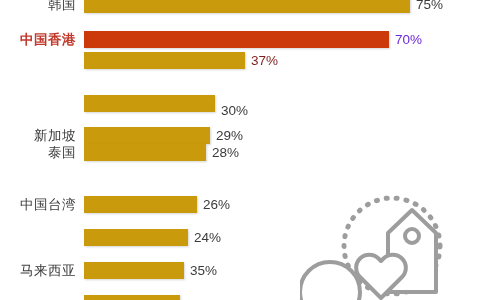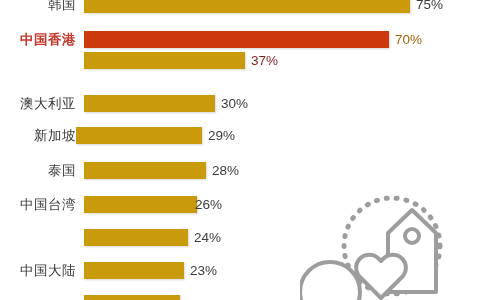--- a/index.html
+++ b/index.html
@@ -113,76 +113,75 @@
     <div class="bar-track" style="left: 84px; height: 17px;">
       <div class="bar-fill" style="width: 326px; height: 17px; background: rgb(201, 154, 12);"></div>
       <span class="bar-value" style="left: 326px; color: rgb(59, 59, 59);">75%</span>
     </div>
   </div>
 
   <div class="bar-row" style="top: 31px; height: 17px;">
     <span class="bar-label highlight" style="color: rgb(192, 57, 43);">中国香港</span>
     <div class="bar-track" style="left: 84px; height: 17px;">
       <div class="bar-fill" style="width: 305px; height: 17px; background: rgb(204, 58, 12);"></div>
-      <span class="bar-value" style="left: 305px; color: #a16207;">70%</span>
+      <span class="bar-value" style="left: 305px; color: #6d28d9;">70%</span>
     </div>
   </div>
 
   <div class="bar-row" style="top: 52px; height: 17px; padding-left: 44px;">
     <span class="bar-label" style="color: rgb(59, 59, 59);">印度</span>
     <div class="bar-track" style="left: 84px; height: 17px;">
       <div class="bar-fill" style="width: 161px; height: 17px; background: rgb(201, 154, 12);"></div>
       <span class="bar-value" style="left: 161px; color: #7f1d1d;">37%</span>
     </div>
   </div>
 
   <div class="bar-row" style="top: 95px; height: 17px;">
-    <span class="bar-label" style="color: rgb(59, 59, 59);">澳大利亚</span>
-    <div class="bar-track" style="left: 84px; height: 17px;">
+    <div class="bar-track" style="left: 84px; height: 32px;">
       <div class="bar-fill" style="width: 131px; height: 17px; background: rgb(201, 154, 12);"></div>
       <span class="bar-value" style="left: 131px; color: rgb(59, 59, 59);">30%</span>
     </div>
   </div>
 
   <div class="bar-row" style="top: 127px; height: 17px;">
     <span class="bar-label" style="color: rgb(59, 59, 59); margin-left: 36px;">新加坡</span>
-    <div class="bar-track" style="left: 76px; height: 17px;">
+    <div class="bar-track" style="left: 84px; height: 17px;">
       <div class="bar-fill" style="width: 126px; height: 17px; background: rgb(201, 154, 12);"></div>
       <span class="bar-value" style="left: 126px; color: rgb(59, 59, 59);">29%</span>
     </div>
   </div>
 
-  <div class="bar-row" style="top: 162px; height: 17px;">
+  <div class="bar-row" style="top: 144px; height: 17px;">
     <span class="bar-label" style="color: rgb(59, 59, 59);">泰国</span>
     <div class="bar-track" style="left: 84px; height: 17px; text-decoration: underline;">
       <div class="bar-fill" style="width: 122px; height: 17px; background: rgb(201, 154, 12);"></div>
       <span class="bar-value" style="left: 122px; color: rgb(59, 59, 59);">28%</span>
     </div>
   </div>
 
   <div class="bar-row" style="top: 196px; height: 17px;">
     <span class="bar-label" style="color: rgb(59, 59, 59);">中国台湾</span>
     <div class="bar-track" style="left: 84px; height: 17px;">
       <div class="bar-fill" style="width: 113px; height: 17px; background: rgb(201, 154, 12);"></div>
-      <span class="bar-value" style="left: 105px; color: rgb(59, 59, 59);">26%</span>
+      <span class="bar-value" style="left: 113px; color: rgb(59, 59, 59);">26%</span>
     </div>
   </div>
 
   <div class="bar-row" style="top: 229px; height: 17px;">
     <div class="bar-track" style="left: 84px; height: 17px;">
       <div class="bar-fill" style="width: 104px; height: 17px; background: rgb(201, 154, 12);"></div>
       <span class="bar-value" style="left: 104px; color: rgb(59, 59, 59);">24%</span>
     </div>
   </div>
 
   <div class="bar-row" style="top: 262px; height: 17px;">
-    <span class="bar-label" style="color: rgb(59, 59, 59);">中国大陆</span>
+    <span class="bar-label" style="color: rgb(59, 59, 59);">马来西亚</span>
     <div class="bar-track" style="left: 84px; height: 17px;">
       <div class="bar-fill" style="width: 100px; height: 17px; background: rgb(201, 154, 12);"></div>
-      <span class="bar-value" style="left: 100px; color: rgb(59, 59, 59);">23%</span>
+      <span class="bar-value" style="left: 100px; color: rgb(59, 59, 59);">35%</span>
     </div>
   </div>
 
   <div class="bar-row" style="top: 295px; height: 17px;">
     <span class="bar-label" style="color: rgb(59, 59, 59);"></span>
     <div class="bar-track" style="left: 84px; height: 17px;">
       <div class="bar-fill" style="width: 96px; height: 17px; background: rgb(201, 154, 12);"></div>
       <span class="bar-value" style="left: 96px; color: rgb(59, 59, 59);"></span>
     </div>
   </div>

